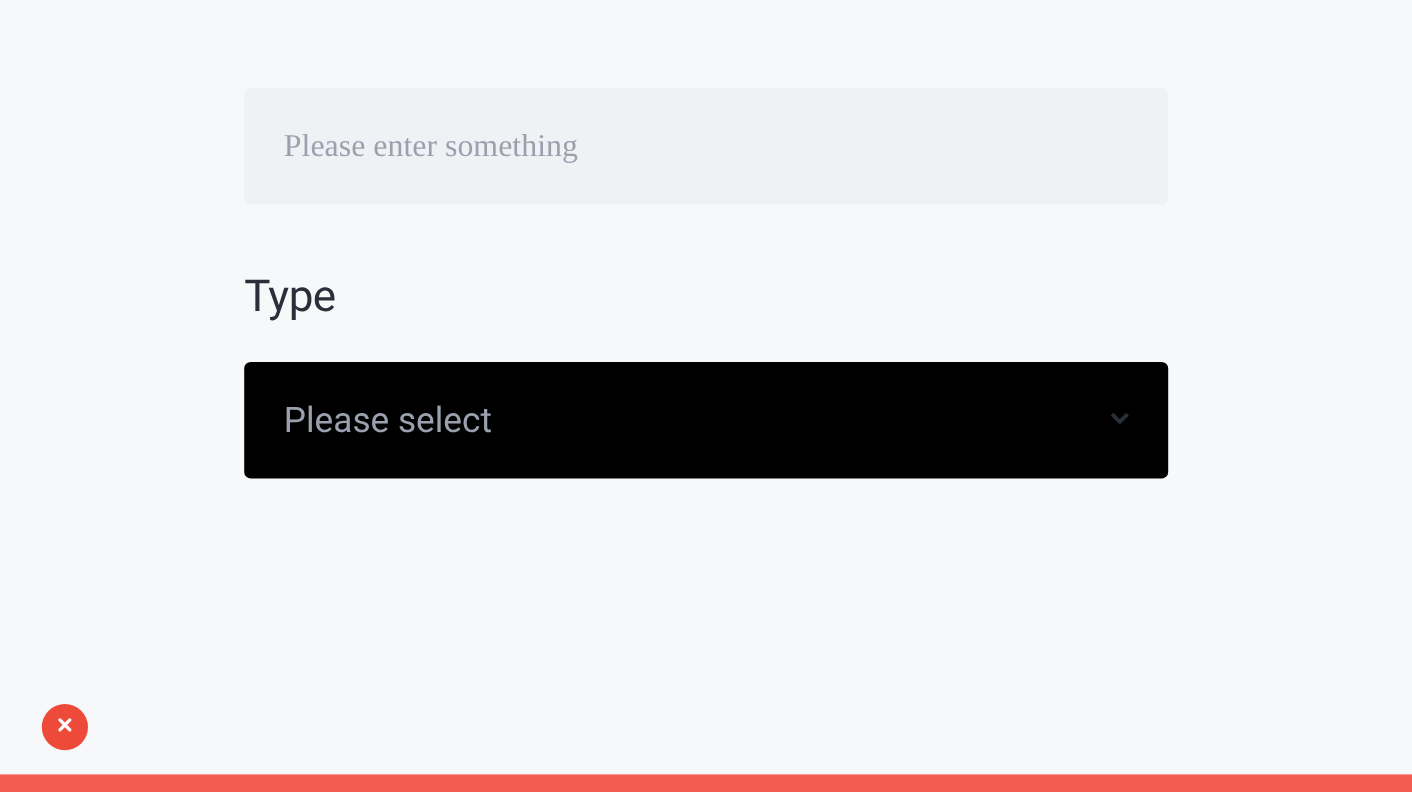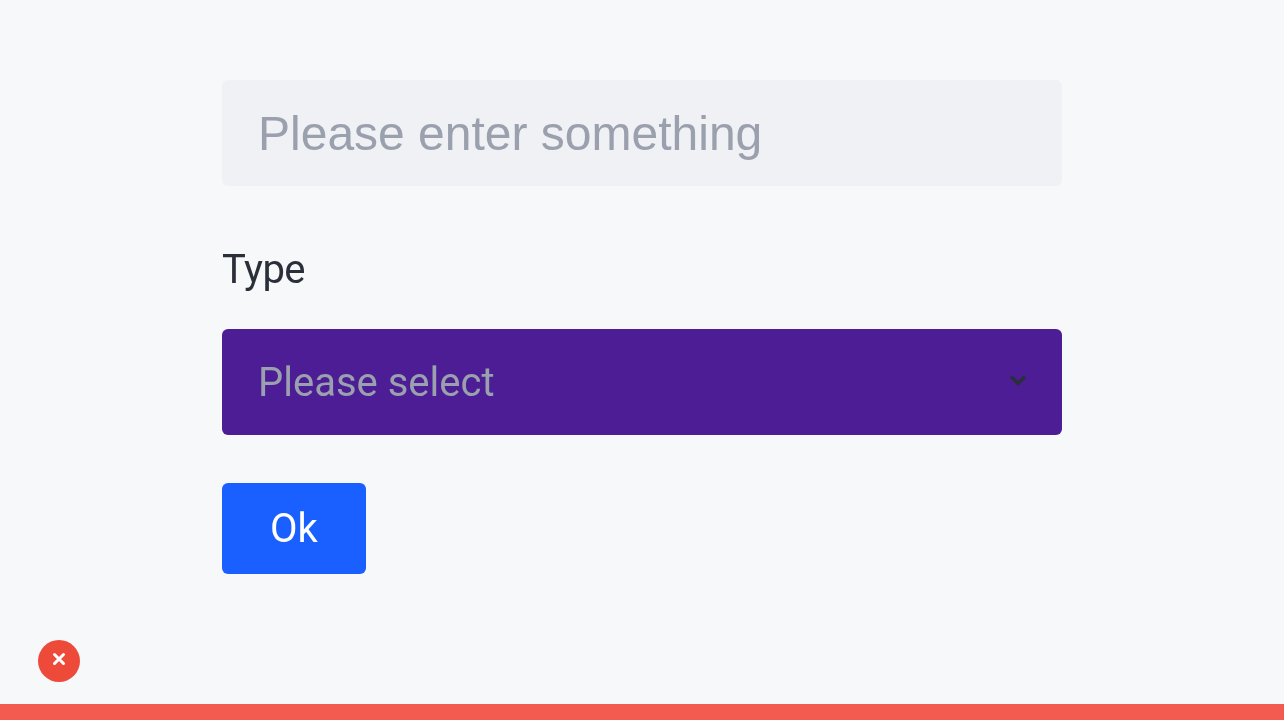--- a/index.html
+++ b/index.html
@@ -25,41 +25,41 @@
       margin-bottom: 36px;
       letter-spacing: -0.5px;
     }
     .text-input {
       width: 100%;
       height: 106px;
       background: #f0f1f4;
       border: none;
       border-radius: 6px;
       padding: 0 36px;
-      font-size: 48px;
+      font-size: 29px;
       color: #7f1d1d;
-      font-family: Liberation Sans, sans-serif;
+      font-family: Liberation Serif, serif;
       margin-bottom: 60px;
     }
     .text-input::placeholder {
       color: #9aa0ad;
     }
     .select-wrapper {
       position: relative;
       width: 100%;
       margin-bottom: 48px;
     }
     .select-input {
       width: 100%;
       height: 106px;
-      background: #4c1d95;
+      background: #000000;
       border: none;
       border-radius: 6px;
       padding: 0 36px;
-      font-size: 40px;
+      font-size: 32px;
       color: #9aa0ad;
       font-family: inherit;
       display: flex;
       align-items: center;
       cursor: pointer;
       text-align: right;
     }
     .chevron {
       position: absolute;
       right: 30px;
@@ -120,21 +120,20 @@
   <div class="form-label">Type</div>
   <div class="select-wrapper">
     <div class="select-input">Please select</div>
     <span class="chevron">
       <svg viewBox="0 0 24 24">
           <polyline points="6 9 12 15 18 9"></polyline>
         </svg>
     </span>
   </div>
   
-  <button class="ok-button">Ok</button>
 </div>
 
 <div class="error-badge">
   <span>
     <svg viewBox="0 0 24 24">
         <path d="M18 6L6 18M6 6l12 12" stroke="#fff" stroke-width="4" stroke-linecap="round"></path>
       </svg>
   </span>
 </div>
 

